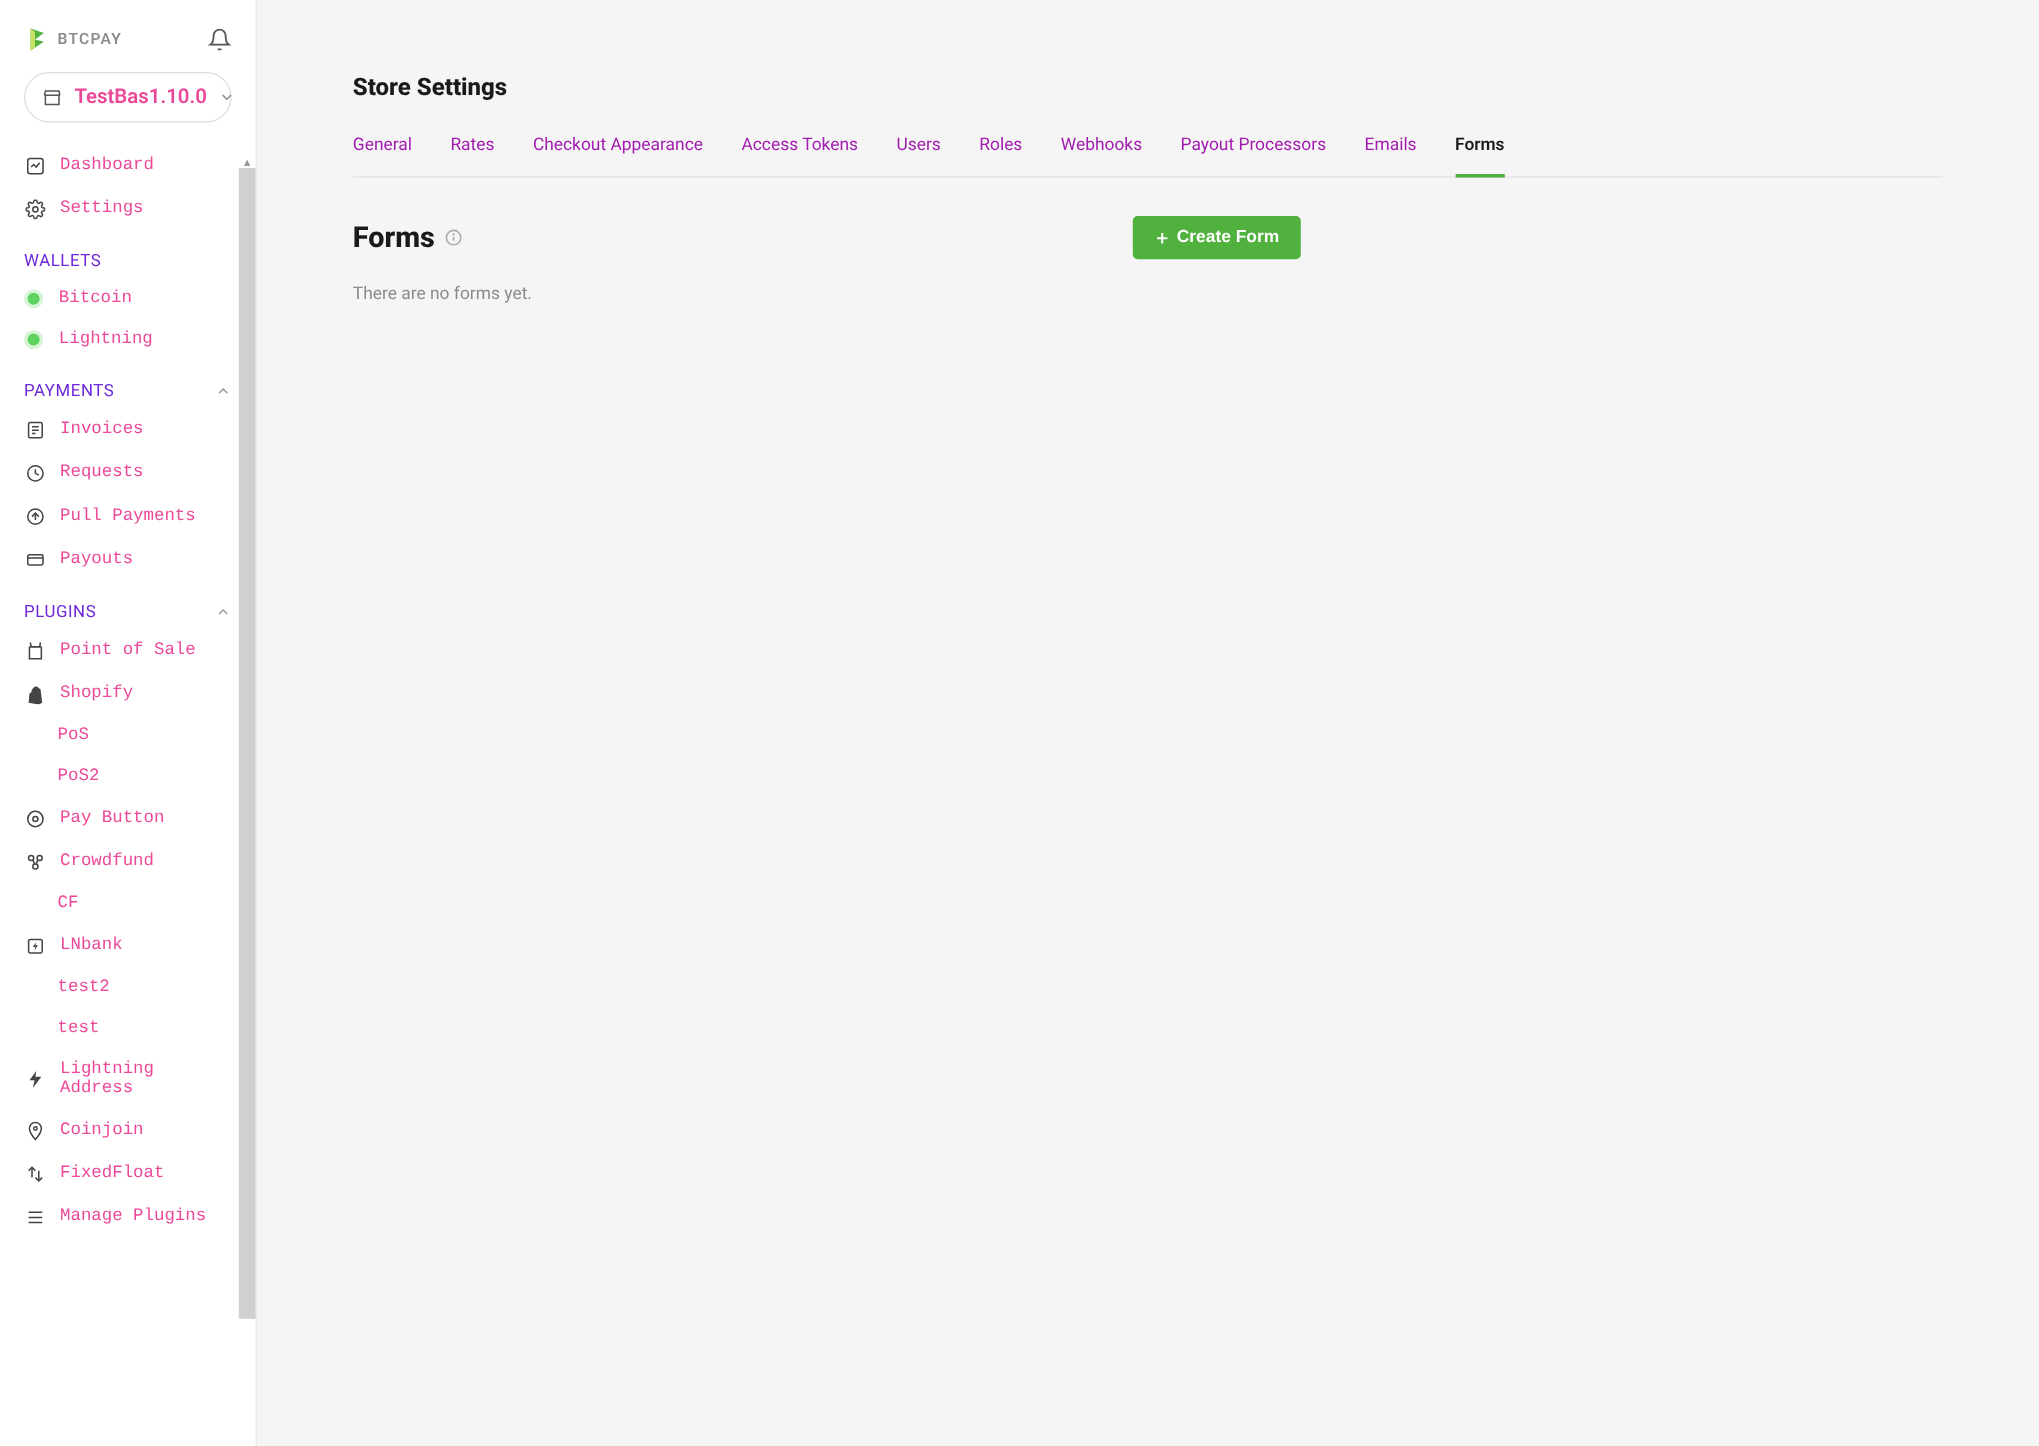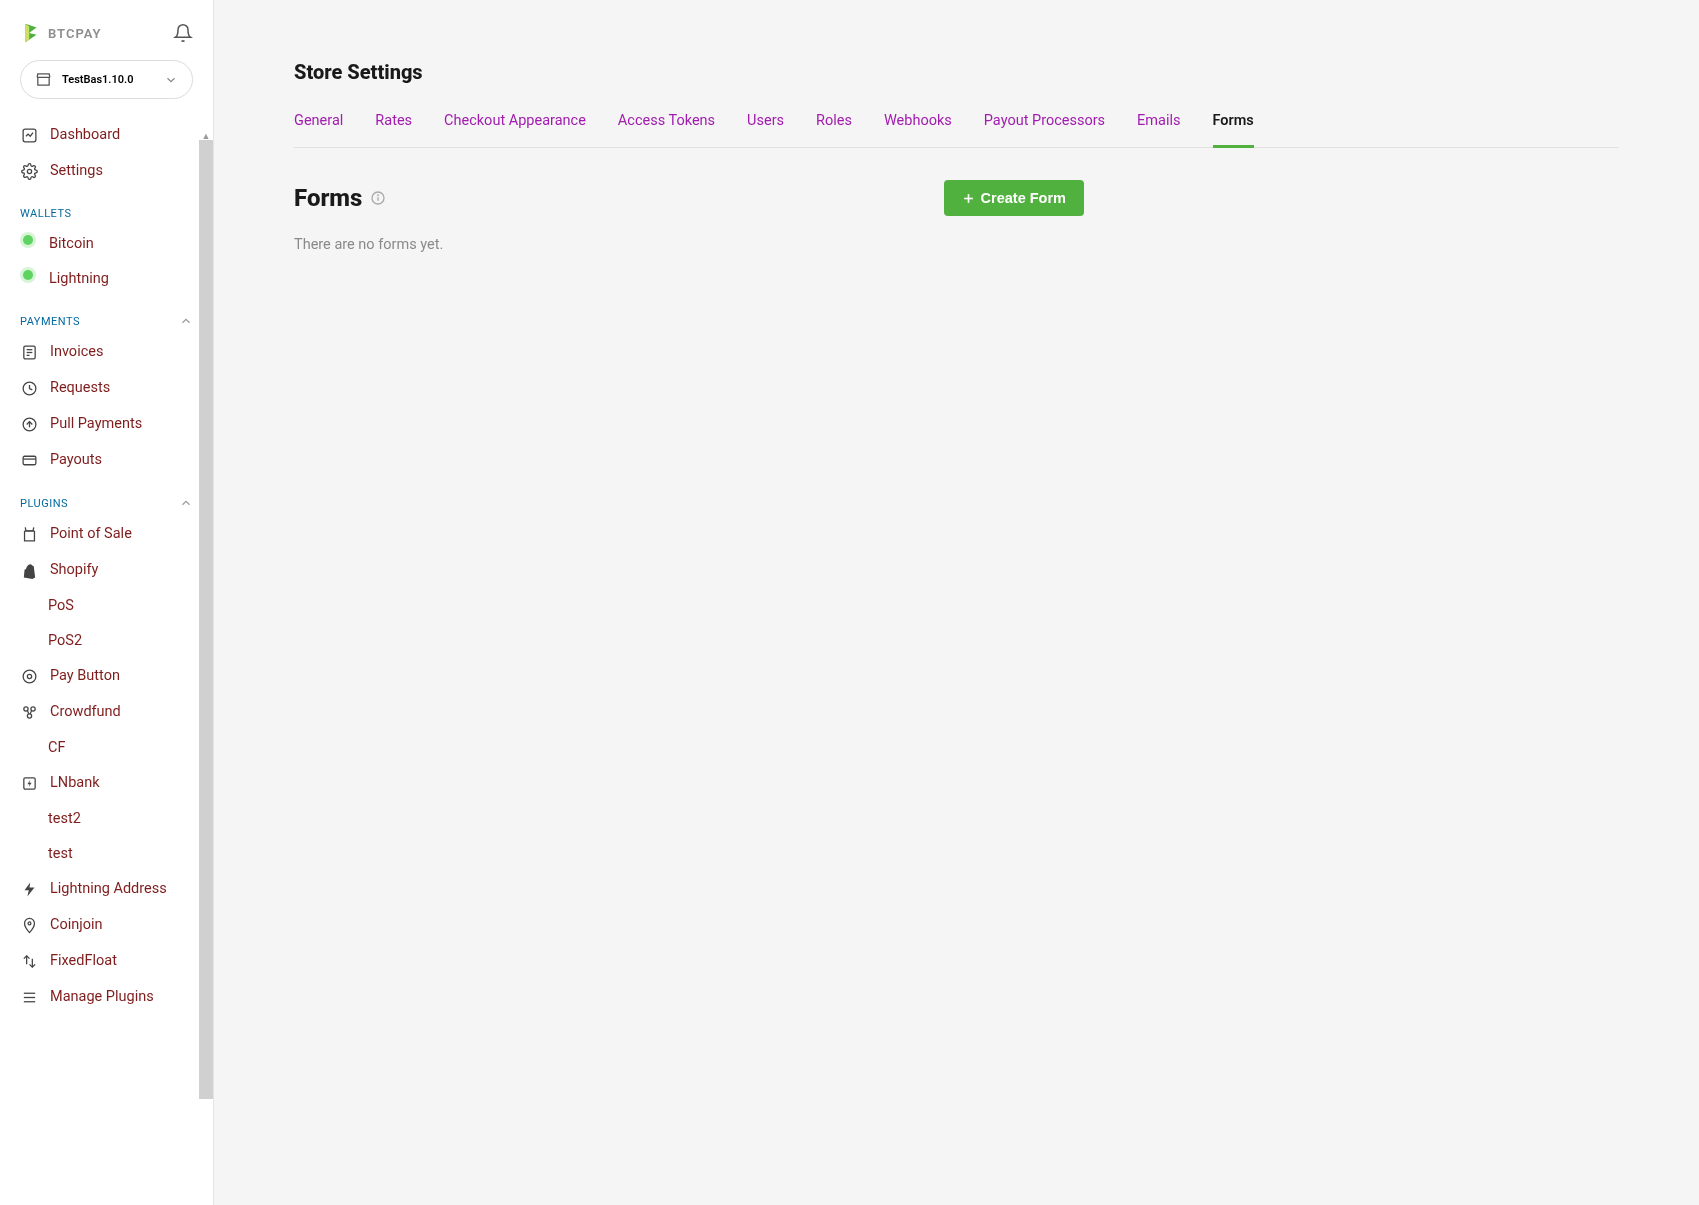--- a/index.html
+++ b/index.html
@@ -61,39 +61,41 @@
 .store-select {
   margin: 0 20px 18px 20px;
   border: 1px solid #dcdcdc;
   border-radius: 22px;
   padding: 10px 14px;
   display: flex;
   align-items: center;
   gap: 10px;
   cursor: pointer;
 }
-.store-select .store-name { flex: 1; font-weight: 600; color: #000000; font-size: 11px; }
+.store-select .store-name { flex: 1; font-weight: 600; color: #ec4899; font-size: 17px; }
 .store-select .chev { color: #888; }
 
 .nav { padding: 0 10px 20px 10px; overflow: hidden; }
 .nav-item {
   display: flex;
+  align-items: center;
   gap: 12px;
   padding: 9px 10px;
-  color: #7f1d1d;
+  color: #ec4899;
   cursor: pointer;
   border-radius: 4px;
   font-size: 14.5px;
+  font-family: Liberation Mono, monospace;
 }
 .nav-item.sub { padding-left: 38px; }
 .nav-item .icon { width: 18px; height: 18px; display: inline-flex; align-items: center; justify-content: center; color: #444; flex-shrink: 0; }
 .nav-section {
   padding: 18px 10px 6px 10px;
-  color: #0369a1;
-  font-size: 11px;
+  color: #6d28d9;
+  font-size: 14px;
   letter-spacing: 0.5px;
   display: flex;
   align-items: center;
   justify-content: space-between;
 }
 .nav-section .chev { color: #999; }
 .status-dot {
   width: 10px; height: 10px; border-radius: 50%;
   background: #5fd35f;
   box-shadow: 0 0 0 3px rgba(95,211,95,0.25);

